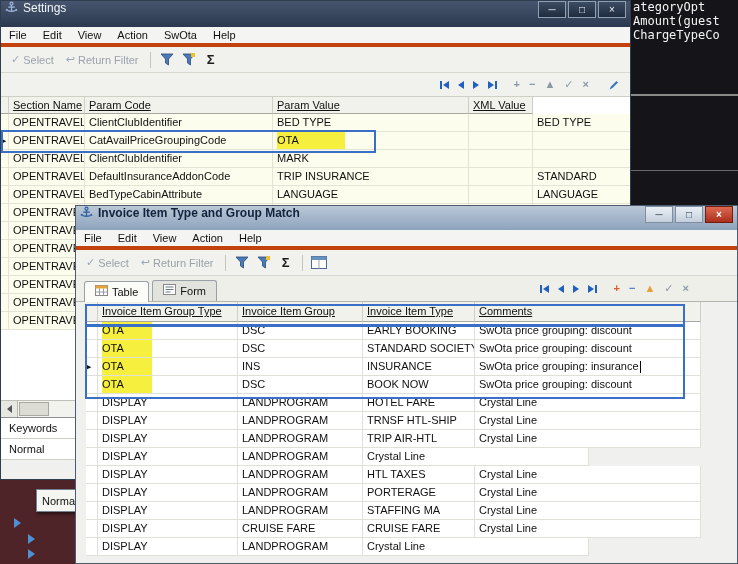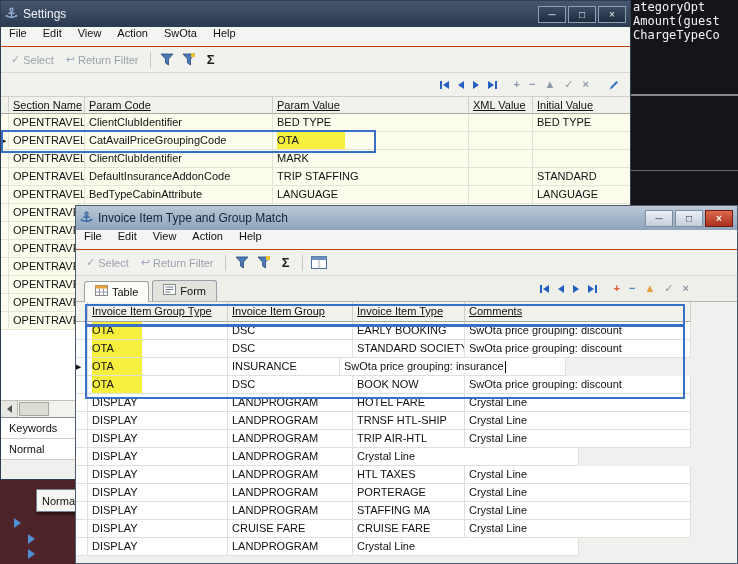--- a/index.html
+++ b/index.html
@@ -8,30 +8,30 @@
 
   
   #code-panel{position:absolute;left:631px;top:0;width:107px;height:564px;background:#141419;overflow:hidden}
   .code-line{font-family:"DejaVu Sans Mono",monospace;font-size:12px;line-height:14px;color:#f4f4f4;white-space:nowrap;padding-left:2px}
   .code-sep{position:absolute;left:0;width:100%;height:2px;background:#8a8a8a}
   #tree-panel{position:absolute;left:0;top:480px;width:75px;height:84px;background:#4e2428}
   .tree-arrow{position:absolute;width:0;height:0;border-top:5px solid transparent;border-bottom:5px solid transparent;border-left:7px solid #4f8fd4}
 
   
   .window{position:absolute;display:flex;flex-direction:column;background:#f0f0ee;border:1px solid #2e3e50}
-  .titlebar{display:flex;align-items:center;gap:5px;padding:0 4px;flex:0 0 26px}
+  .titlebar{display:flex;gap:5px;padding:0 4px;flex:0 0 26px}
   .titlebar.dark{background:linear-gradient(#47566e,#2b3950);color:#f2f5fa}
   .titlebar.light{background:linear-gradient(#bac7d7,#8ea4bc);color:#12233c;flex:0 0 24px}
   .title{font-size:12px;white-space:nowrap;overflow:hidden}
   .winbtns{margin-left:auto;display:flex;gap:2px}
   .wbtn{width:28px;height:17px;text-align:center;line-height:15px;font-size:10px;cursor:default}
   .wbtn.dark{background:linear-gradient(#3c4c62,#202c3f);border:1px solid #8fa0b5;color:#eef2f8}
   .wbtn.lite{background:linear-gradient(#eaeff5,#c4cfdc);border:1px solid #7e8ea0;color:#243448}
   .wbtn.red{background:linear-gradient(#dd6a50,#ab2f1d);border:1px solid #701d10;color:#fff;font-weight:bold}
-  .menubar{display:flex;flex:0 0 20px;background:#f4f4f2;border-bottom:1px solid #c2410c}
+  .menubar{display:flex;align-items:center;flex:0 0 20px;background:#f4f4f2;border-bottom:4px solid #c2410c}
   .menu-item{padding:0 8px;cursor:default}
   .toolbar{display:flex;align-items:center;gap:2px;flex:0 0 26px;background:#f1f1ee;border-bottom:1px solid #d8d8d0;padding:0 5px}
   .tbtn{display:flex;align-items:center;gap:3px;color:#9aa2ab;padding:2px 5px}
   .tglyph{font-size:11px;color:#9aa9b8}
   .tsep{width:1px;height:16px;background:#c6c6be;margin:0 4px}
   .ticon{width:20px;height:18px;display:flex;align-items:center;justify-content:center}
   .sum{font-weight:bold;font-size:13px;color:#1c1c1c}
 
   
   .navrow{display:flex;align-items:center;justify-content:flex-end;gap:9px;flex:0 0 24px;background:#f1f1ee;border-bottom:1px solid #cfcfc7;padding-right:10px}
@@ -60,21 +60,21 @@
 
   
   .sgrid{height:303px;overflow:hidden}
   .sgrid .hcell{height:17px;line-height:16px}
   .sgrid .cell{background:#fdfdee}
   .sgrid .marker,.sgrid .hm{width:8px;padding:0;text-decoration:none}
   .c-section{width:76px}.c-code{width:188px}.c-value{width:196px}.c-xml{width:64px}.c-initial{width:99px}
   .sgrid .hl{min-width:68px}
 
   
-  .igrid{background:transparent}
+  .igrid{margin-left:10px;background:transparent}
   .igrid .hcell{height:20px;line-height:19px}
   .igrid .cell{background:#fff;border-color:#e0e0da}
   .igrid .marker,.igrid .hm{width:12px;padding:0;text-decoration:none}
   .c-group_type{width:140px}.c-group{width:125px}.c-item_type{width:112px}.c-comments{width:226px}
   .igrid .hl{min-width:50px}
 
   
   #settings-win{left:0;top:0;width:631px;height:480px;z-index:1}
   .hscroll{flex:0 0 17px;display:flex;align-items:center;background:#f2f2ee;border-top:1px solid #c0c0b8}
   .sc-btn{width:17px;height:16px;display:flex;align-items:center;justify-content:center;background:#e8e8e2;border-right:1px solid #b8b8b0}
@@ -186,21 +186,20 @@
     </span>
   </div>
 
   <div class="grid sgrid">
     <div class="gheader">
       <span class="hcell hm"></span>
       <span class="hcell c-section">Section Name</span>
       <span class="hcell c-code">Param Code</span>
       <span class="hcell c-value">Param Value</span>
       <span class="hcell c-xml">XML Value</span>
-      <span class="hcell c-initial">Initial Value</span>
     </div>
     <div>
         <div class="trow">
           <span class="cell marker"></span>
           <span class="cell c-section"><span>OPENTRAVEL</span></span>
           <span class="cell c-code"><span>ClientClubIdentifier</span></span>
           <span class="cell c-value"><span>BED TYPE</span></span>
           <span class="cell c-xml"><span></span></span>
           <span class="cell c-initial"><span>BED TYPE</span></span>
         </div>
@@ -217,21 +216,21 @@
           <span class="cell c-section"><span>OPENTRAVEL</span></span>
           <span class="cell c-code"><span>ClientClubIdentifier</span></span>
           <span class="cell c-value"><span>MARK</span></span>
           <span class="cell c-xml"><span></span></span>
           <span class="cell c-initial"><span></span></span>
         </div>
         <div class="trow">
           <span class="cell marker"></span>
           <span class="cell c-section"><span>OPENTRAVEL</span></span>
           <span class="cell c-code"><span>DefaultInsuranceAddonCode</span></span>
-          <span class="cell c-value"><span>TRIP STAFFING</span></span>
+          <span class="cell c-value"><span>TRIP INSURANCE</span></span>
           <span class="cell c-xml"><span></span></span>
           <span class="cell c-initial"><span>STANDARD</span></span>
         </div>
         <div class="trow">
           <span class="cell marker"></span>
           <span class="cell c-section"><span>OPENTRAVEL</span></span>
           <span class="cell c-code"><span>BedTypeCabinAttribute</span></span>
           <span class="cell c-value"><span>LANGUAGE</span></span>
           <span class="cell c-xml"><span></span></span>
           <span class="cell c-initial"><span>LANGUAGE</span></span>
@@ -315,21 +314,21 @@
 </div>
 
 <div id="invoice-win" class="window">
   <div class="titlebar light">
     <span>
       <svg width="13" height="13" viewBox="0 0 13 13">
           <circle cx="6.5" cy="2.7" r="1.5" fill="none" stroke="#2a5c9e" stroke-width="1.2"></circle>
           <path d="M6.5 4.3 V11 M3.2 6.1 H9.8 M1.8 8.1 C2.6 10.9 10.4 10.9 11.2 8.1 M1.8 8.1 L1 9.6 M11.2 8.1 L12 9.6" stroke="#2a5c9e" stroke-width="1.2" fill="none"></path>
         </svg>
     </span>
-    <span class="title" style="font-weight:normal">Invoice Item Type and Group Match</span>
+    <span class="title" style="font-weight:bold">Invoice Item Type and Group Match</span>
     <span class="winbtns">
       <span class="wbtn lite">─</span>
       <span class="wbtn lite">□</span>
       <span class="wbtn red">×</span>
     </span>
   </div>
 
   <div class="menubar">
     <span class="menu-item">File</span>
     <span class="menu-item">Edit</span>
@@ -436,20 +435,21 @@
         <div class="trow">
           <span class="cell marker"></span>
           <span class="cell c-group_type"><span class="hl">OTA</span></span>
           <span class="cell c-group"><span>DSC</span></span>
           <span class="cell c-item_type"><span>STANDARD SOCIETY</span></span>
           <span class="cell c-comments"><span>SwOta price grouping: discount</span></span>
         </div>
         <div class="trow">
           <span class="cell marker">▶</span>
           <span class="cell c-group_type"><span class="hl">OTA</span></span>
+          <span class="cell c-group"><span>INS</span></span>
           <span class="cell c-item_type"><span>INSURANCE</span></span>
           <span class="cell c-comments"><span>SwOta price grouping: insurance</span><span class="caret"></span></span>
         </div>
         <div class="trow">
           <span class="cell marker"></span>
           <span class="cell c-group_type"><span class="hl">OTA</span></span>
           <span class="cell c-group"><span>DSC</span></span>
           <span class="cell c-item_type"><span>BOOK NOW</span></span>
           <span class="cell c-comments"><span>SwOta price grouping: discount</span></span>
         </div>

